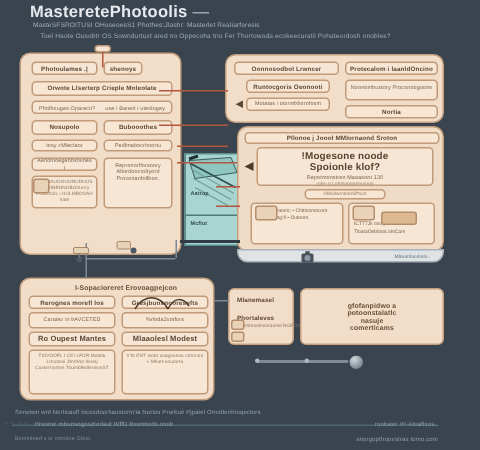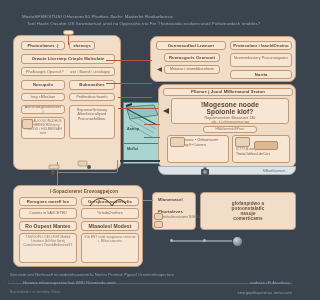--- a/index.html
+++ b/index.html
@@ -89,20 +89,24 @@
     position:absolute;background:#e9d2b8;border:1px solid #b48e6d;border-radius:2px;
   }
   .dotrow{position:absolute;font-size:3.4px;color:#8fa3b0;letter-spacing:1px;}
   .bullets{font-size:3.3px;color:#7a6250;text-align:left;line-height:1.45;padding-left:3px;}
 </style>
 </head>
 <body>
 
 <div class="stage">
 
+  <div class="title">
+    <span>MasteretePhotoolis</span>
+    <span class="dash">—</span>
+  </div>
   <div class="breadcrumb">MasteSFSROITUSI OHoseoesS1  Phothes:Jlashr: Masterlet Realiarforesis</div>
   <div class="subline">Toel Haote Ousobtr  OS  Sowndurtuxt ared no Oppecoha trio Fer Thortowoda ecokeecuratil Pohateordosh onobles?</div>
 
   <div class="panel" style="left:13px;top:35px;width:108px;height:135px;">
     <div class="card" style="left:7px;top:5px;width:44px;height:9px;">
       <span class="lbl b txt">Photoulames  .|</span>
     </div>
     <div class="card" style="left:55px;top:5px;width:26px;height:9px;">
       <span class="lbl b txt">shenoys</span>
     </div>

